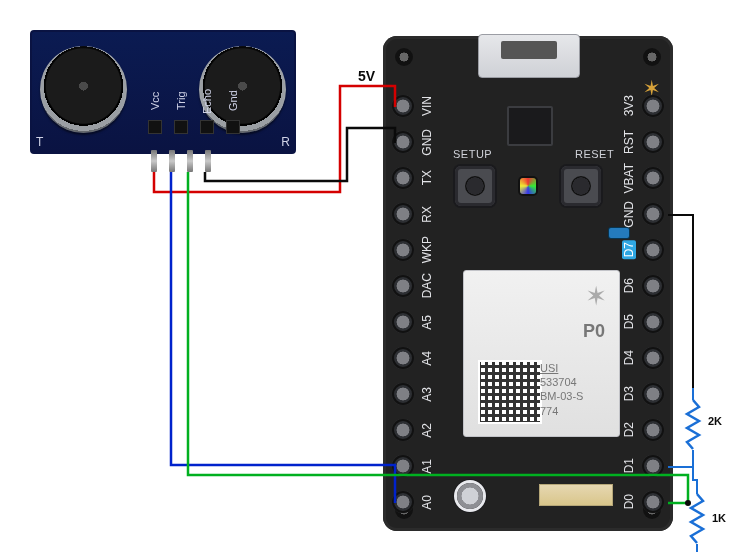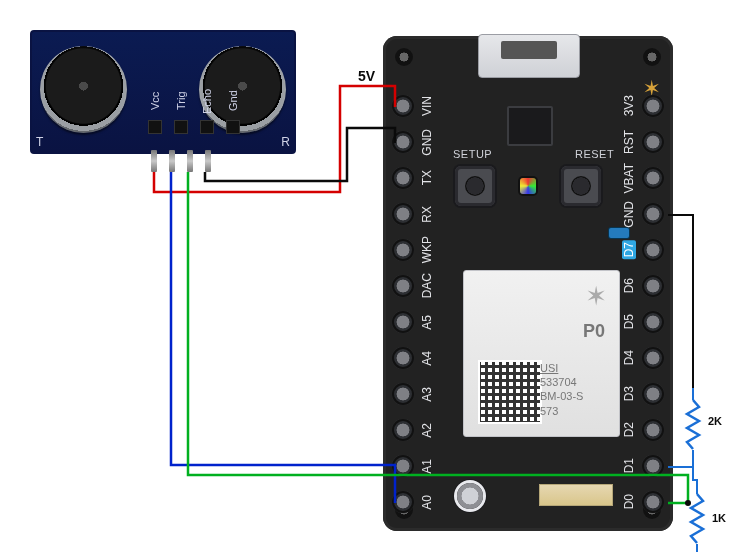--- a/index.html
+++ b/index.html
@@ -368,21 +368,21 @@
     </div>
 
     <div class="shield">
       <div class="spark">✶</div>
       <div class="p0">P0</div>
       <div class="qr"></div>
       <div class="info">
         <div style="text-decoration:underline">USI</div>
         <div>533704</div>
         <div>BM-03-S</div>
-        <div>573</div>
+        <div>774</div>
       </div>
     </div>
 
     <div class="ufl"></div>
     <div class="chipant"></div>
   </div>
 
   <div class="five-v" style="left:358px; top:68px;text-align:center;">5V</div>
 
   <svg class="wires">

